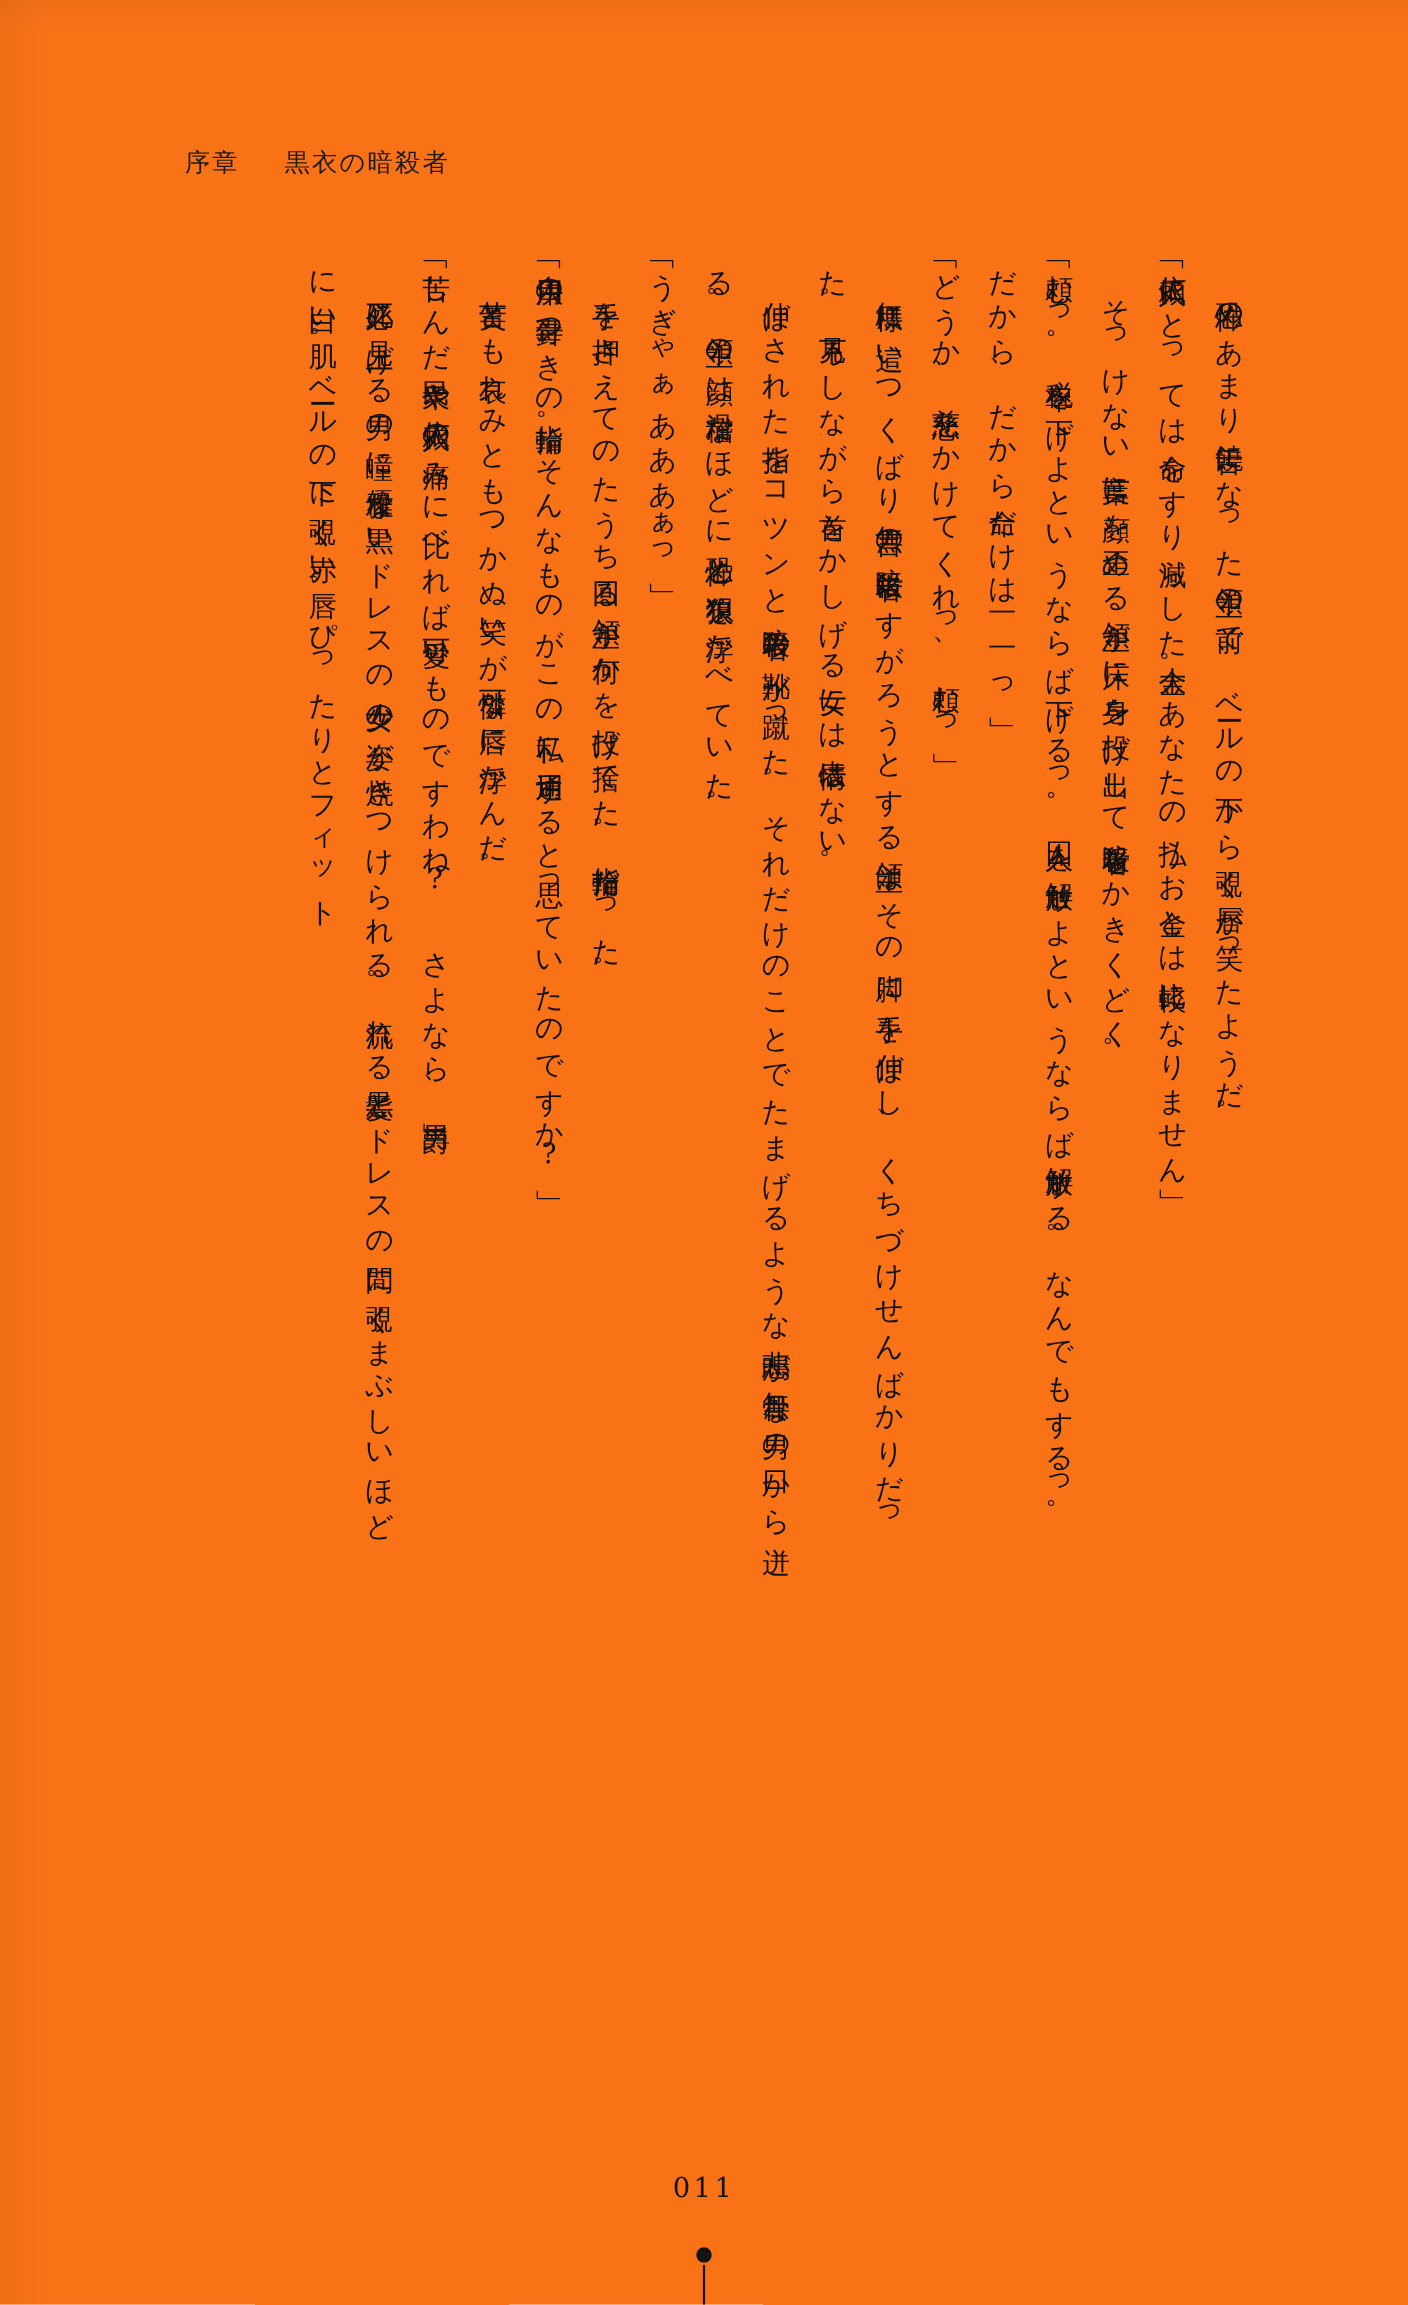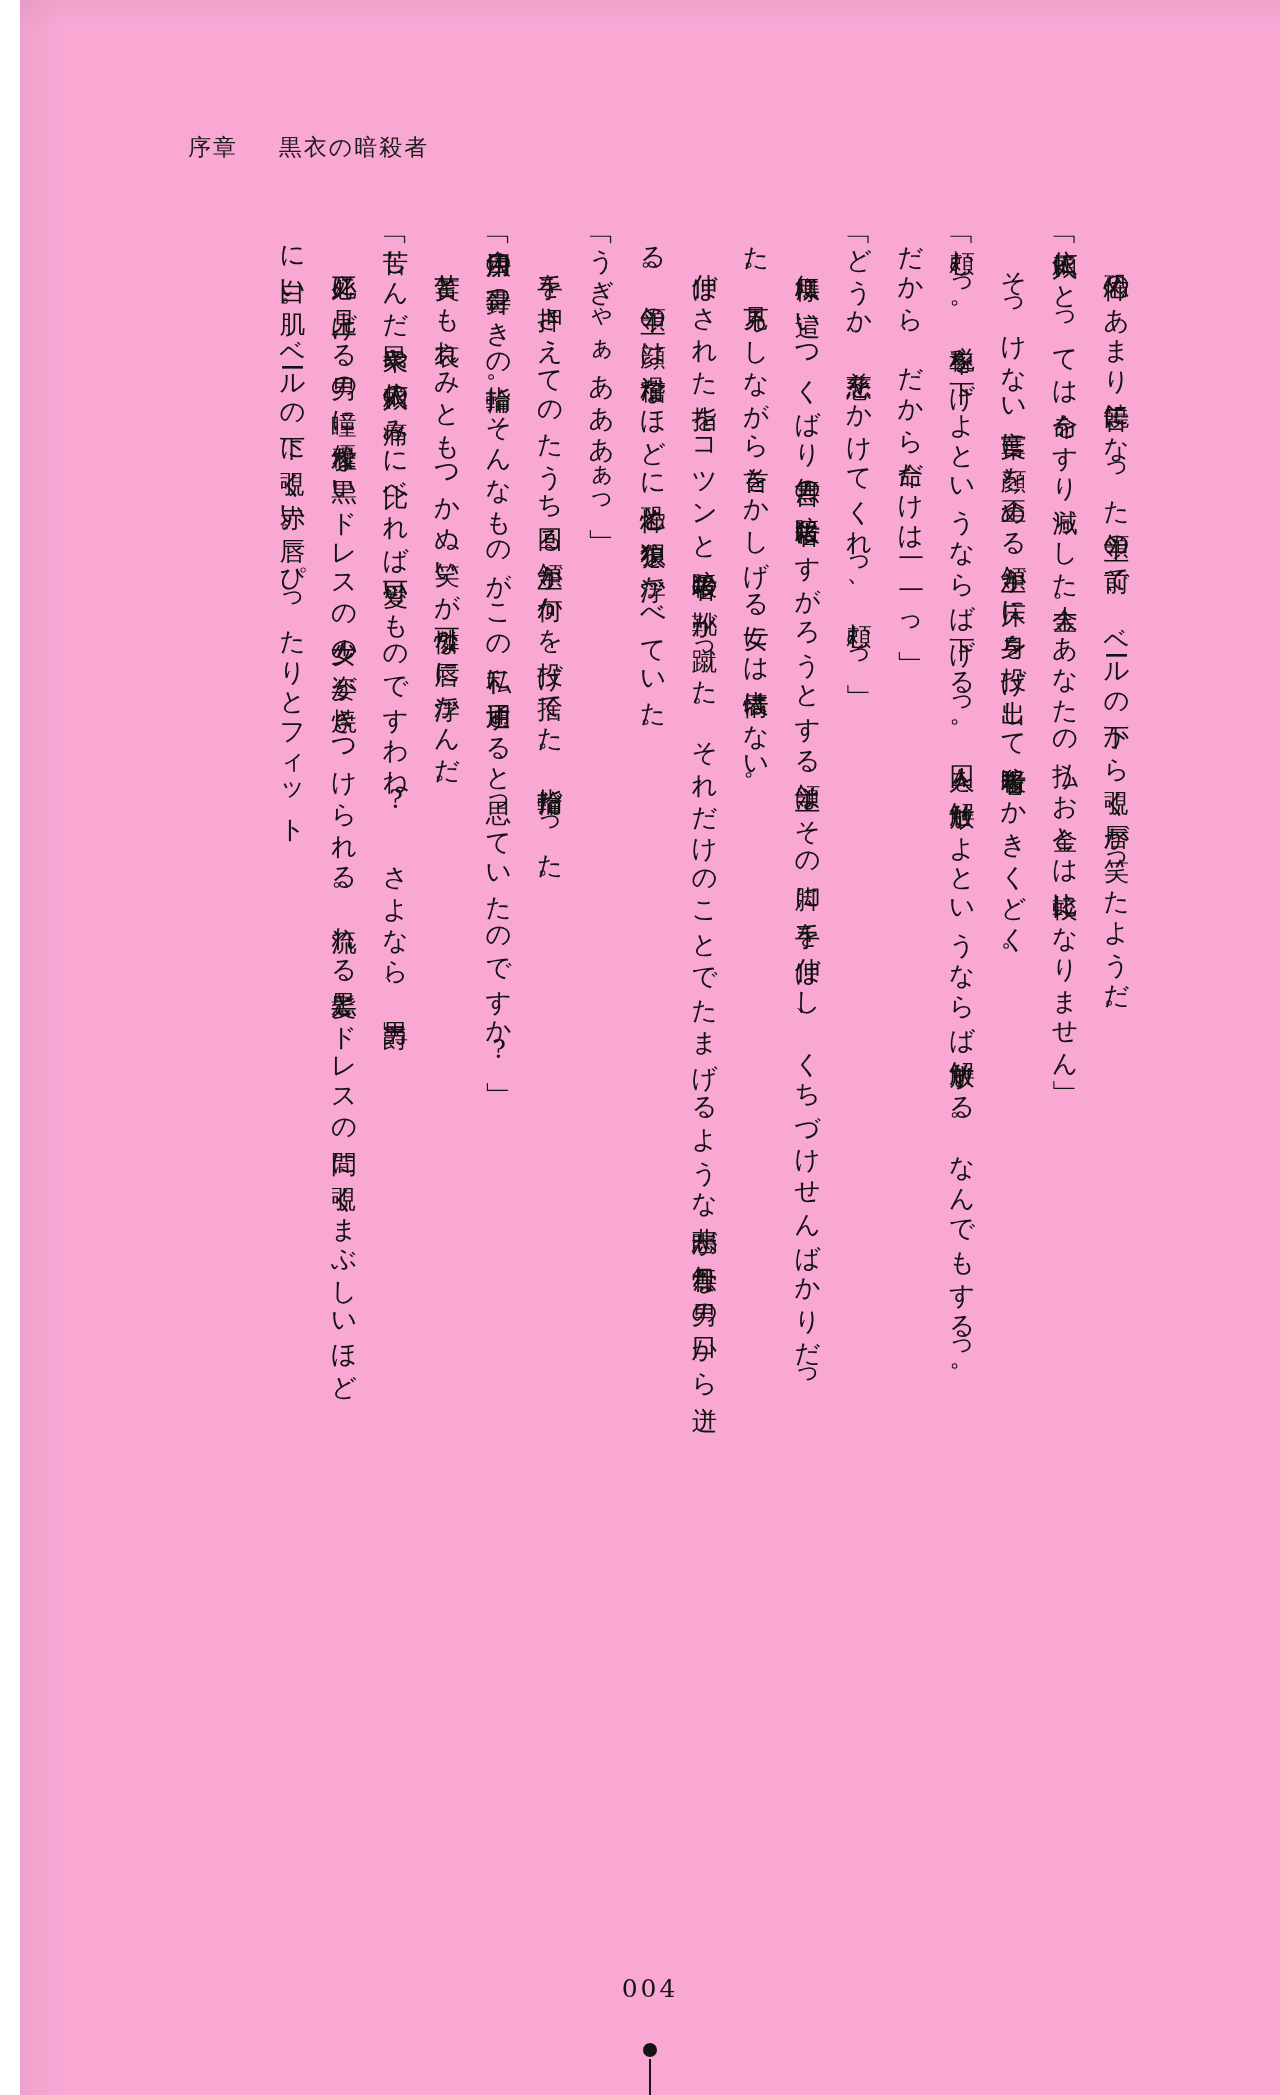--- a/index.html
+++ b/index.html
@@ -12,22 +12,21 @@
     height: 2095px;
     position: relative;
     font-family: "DejaVu Serif", "Liberation Serif", serif;
     color: #1a1a1a;
     overflow: hidden;
   }
 
   #page {
     position: absolute;
     inset: 0;
-    background: #f9a8d4;
-    margin-left: 20px;
+    background: #f97316;
   }
 
   
   #running-head {
     position: absolute;
     top: 132px;
     left: 168px;
     font-size: 23px;
     letter-spacing: 2px;
     color: #1c1c1c;
@@ -135,18 +134,18 @@
     <p class="indent">伸ばされた指をコツンと暗殺者の靴が蹴った。それだけのことでたまげるような悲鳴が無骨な男の口から迸る。領主の顔は滑稽なほどに恐怖と狼狽を浮かべていた。</p>
     <p>「うぎゃぁあああぁっ」</p>
     <p class="indent">手を押さえてのたうち回る領主が何かを投げ捨てた。指輪だった。</p>
     <p>「自決用の毒針つきの指輪。そんなものがこの私に通用すると思っていたのですか?」</p>
     <p class="indent">苦笑とも哀れみともつかぬ笑いが可憐な唇に浮かんだ。</p>
     <p>「苦しんだ民衆や依頼人の痛みに比べれば可愛いものですわね? さよなら、男爵」</p>
     <p class="indent">必死に見上げる男の瞳に優雅な黒いドレスの少女の姿が焼きつけられる。流れる黒髪とドレスの間に覗くまぶしいほどに白い肌。ベールの下に覗く赤い唇。ぴったりとフィット</p>
   </div>
 
   <div id="folio">
-    <span class="folio-num">004</span>
+    <span class="folio-num">011</span>
   </div>
   <div id="folio-ornament"></div>
   <div id="folio-rule"></div>
 
 </div>
 
 </body></html>

